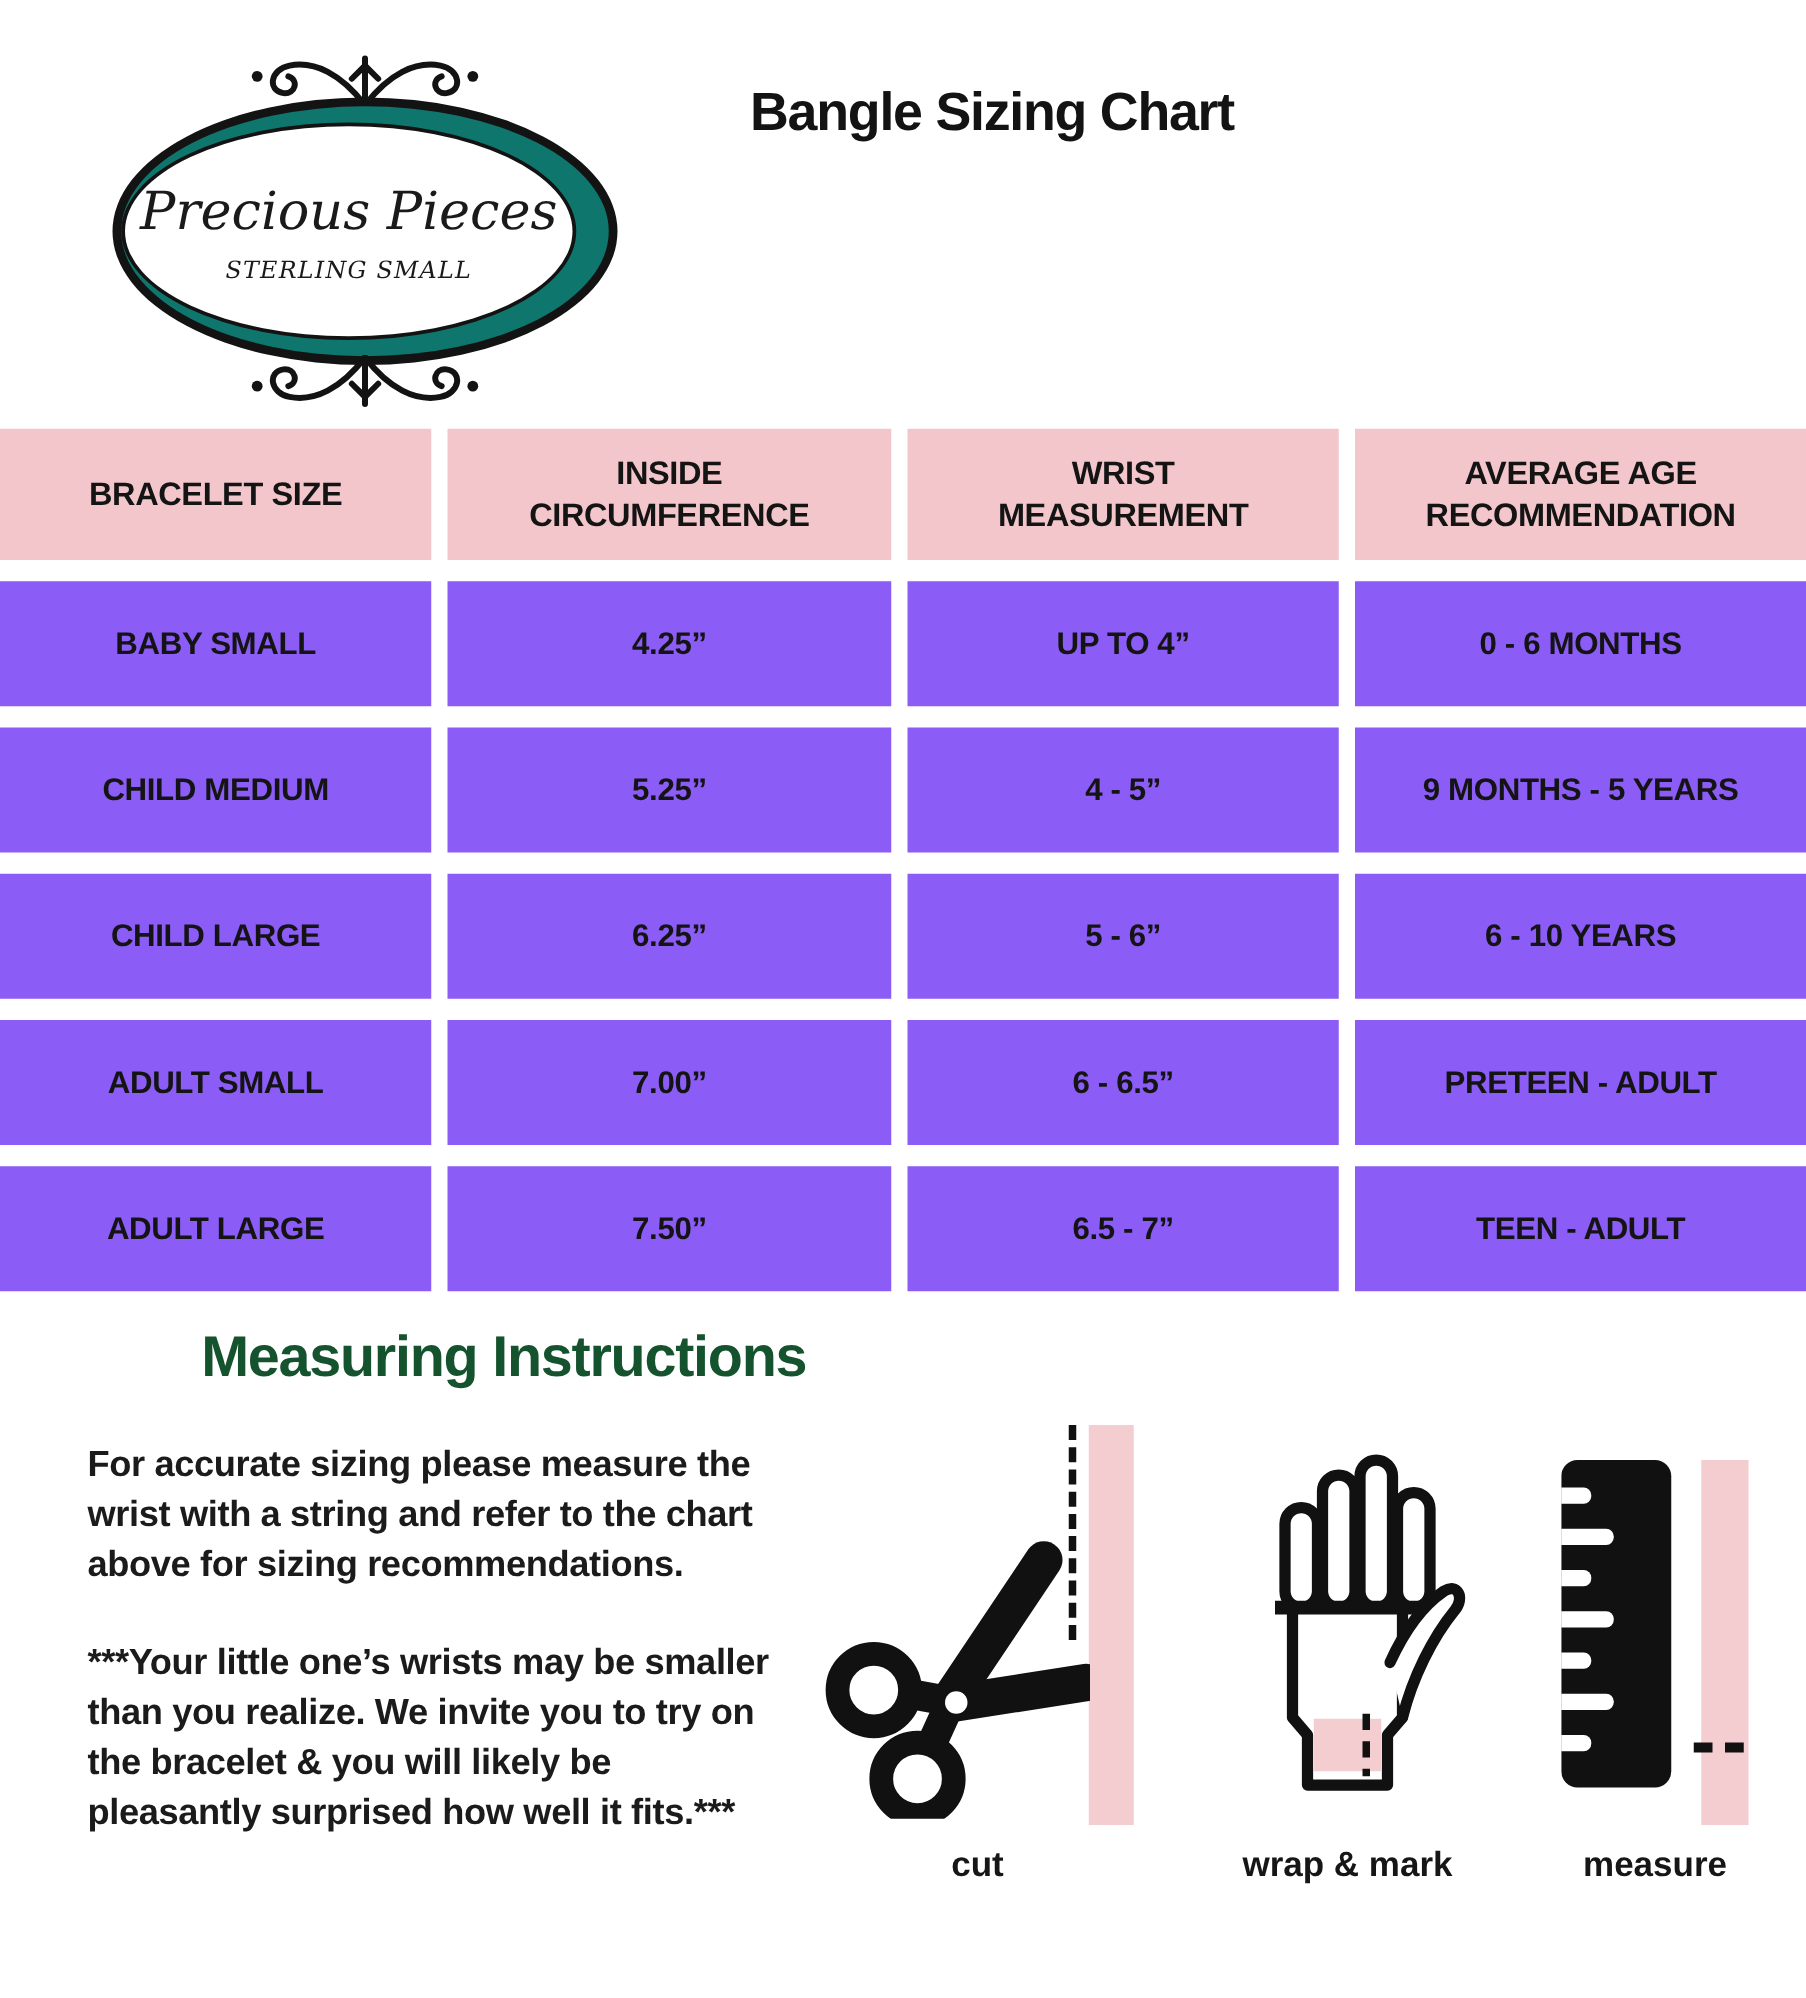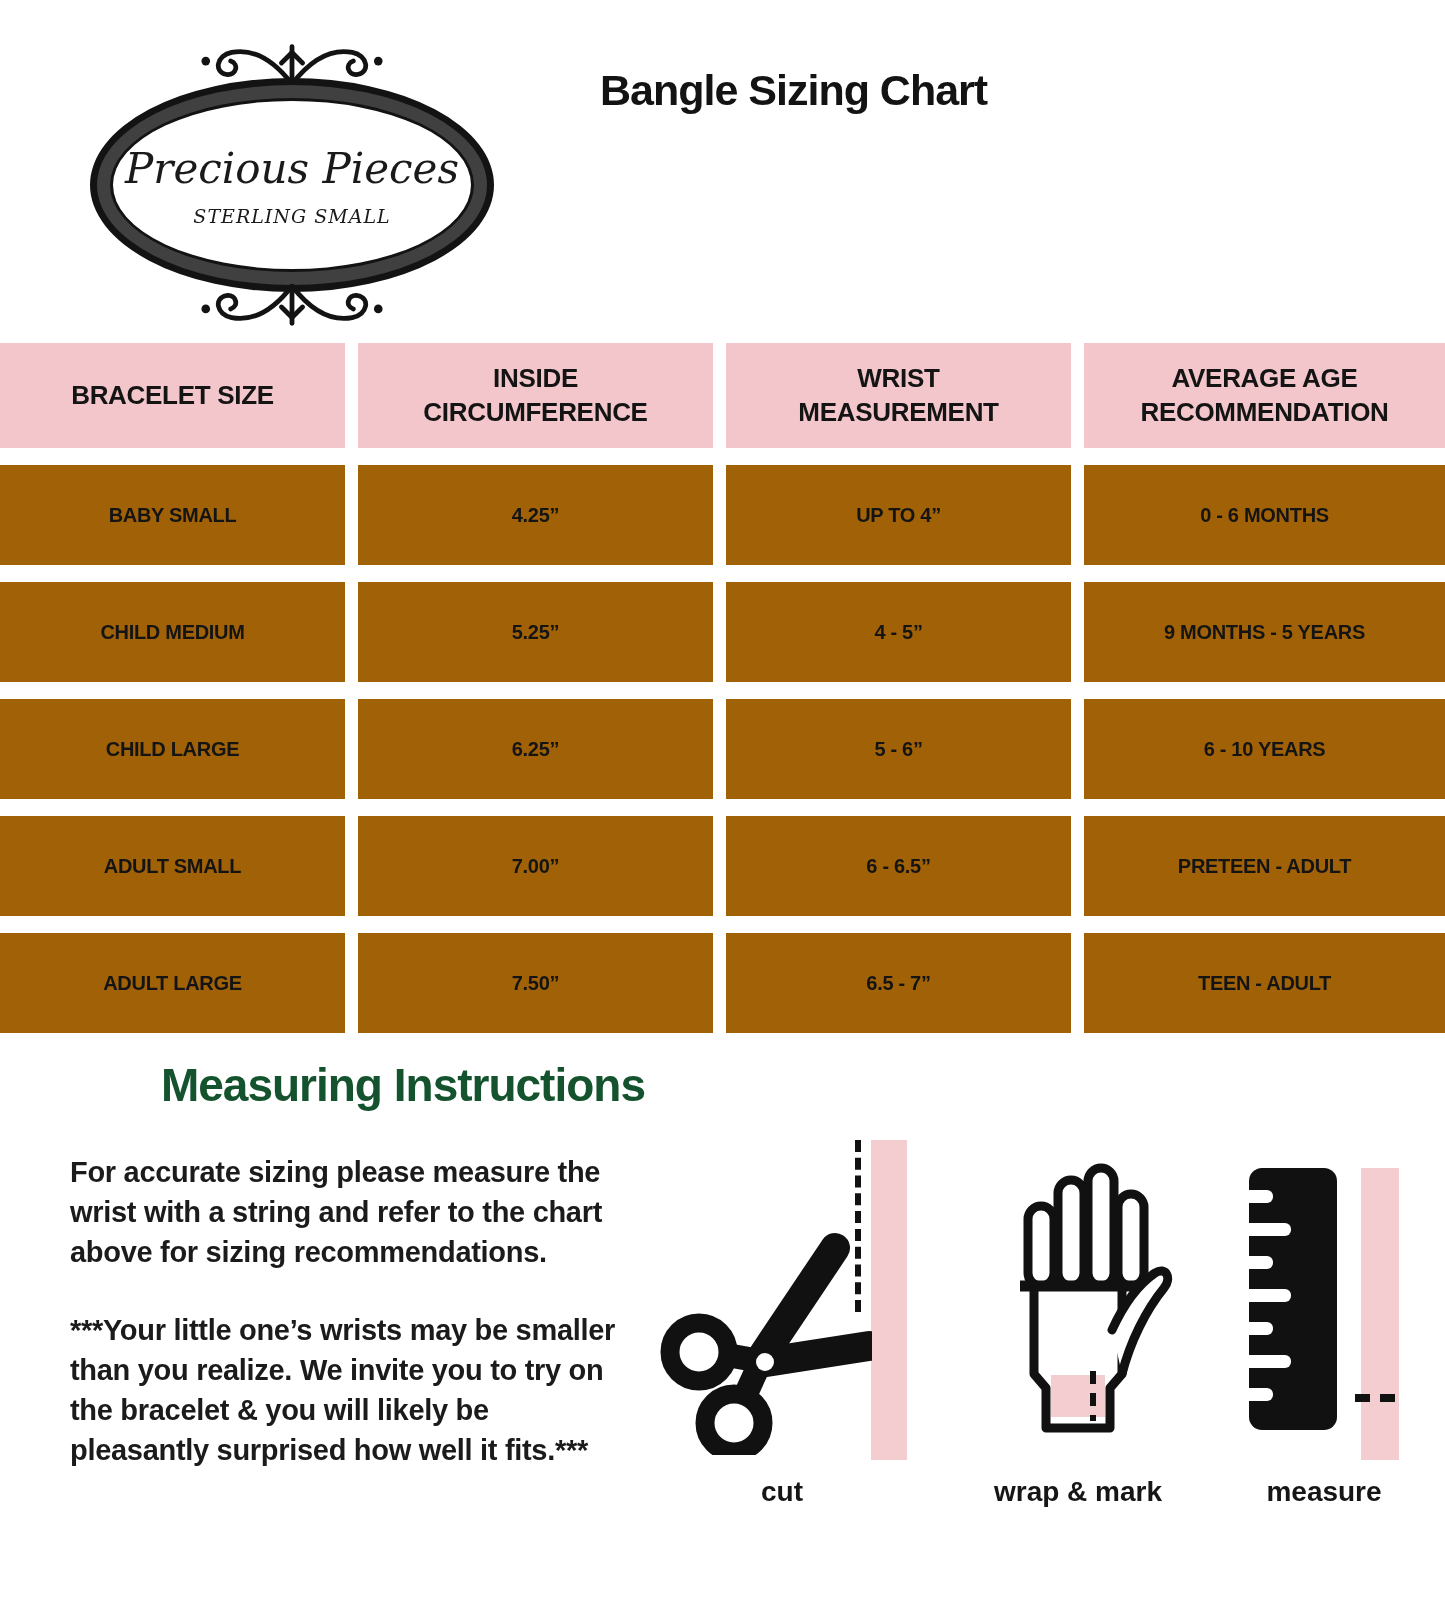--- a/index.html
+++ b/index.html
@@ -10,21 +10,21 @@
   }
 
   
   .top { display:flex; height:343px; box-sizing:border-box; padding:40px 50px 0 86px; gap:102px; }
   .logo-block { flex:0 0 auto; width:412px; display:flex; flex-direction:column; align-items:center; }
   .flourish { width:232px; height:46px; }
   .flourish.top-f { margin-bottom:-8px; }
   .flourish.bot-f { margin-top:-8px; transform:scaleY(-1); }
   .oval-outer {
     width:404px; height:214px; box-sizing:border-box; border:7px solid #131313;
-    border-radius:50%; background:#404040; display:flex; align-items:center; justify-content:center;
+    border-radius:50%; background:#0f766e; display:flex; align-items:center; justify-content:flex-start;
   }
   .oval-inner {
     width:364px; height:174px; box-sizing:border-box; background:#ffffff; border:3px solid #131313;
     border-radius:50%; display:flex; flex-direction:column; align-items:center; justify-content:center; gap:12px;
   }
   .brand-script { font-family:"DejaVu Serif", serif; font-style:italic; font-size:42px; color:#1a1a1a; letter-spacing:0; }
   .brand-tagline { font-family:"DejaVu Serif", serif; font-style:italic; font-size:19px; letter-spacing:1px; color:#1a1a1a; }
 
   .title-block { padding-top:26px; }
   .page-title { margin:0 0 36px 0; font-size:43px; font-weight:700; letter-spacing:-1px; color:#131313; }
@@ -32,21 +32,21 @@
 
   
   .size-table {
     display:grid;
     grid-template-columns:345px 355px 345px 361px;
     grid-template-rows:105px 100px 100px 100px 100px 100px;
     column-gap:13px; row-gap:17px;
   }
   .cell { display:flex; align-items:center; justify-content:center; text-align:center; }
   .cell.head { background:#f2c6ca; font-size:26px; font-weight:700; line-height:1.3; padding:0 30px; box-sizing:border-box; }
-  .cell.data { background:#a16207; font-size:20px; font-weight:700; }
+  .cell.data { background:#8b5cf6; font-size:25px; font-weight:700; }
 
   
   .bottom { display:flex; box-sizing:border-box; padding:25px 46px 0 70px; }
   .instructions { flex:0 0 575px; }
   .instructions-title { margin:0 0 40px 6px; font-size:46px; font-weight:700; letter-spacing:-1px; color:#14532d;text-align:right; }
   .instructions p { margin:0 0 38px 0; width:565px; font-size:29px; font-weight:600; line-height:1.38; color:#1b1b1b; }
 
   .figures { flex:1; display:flex; justify-content:space-between; align-items:flex-end; margin-top:34px; padding-left:12px; box-sizing:border-box; }
   .figure { display:flex; flex-direction:column; align-items:center; }
   .icon-box { position:relative; height:335px; display:flex; align-items:flex-end; }

